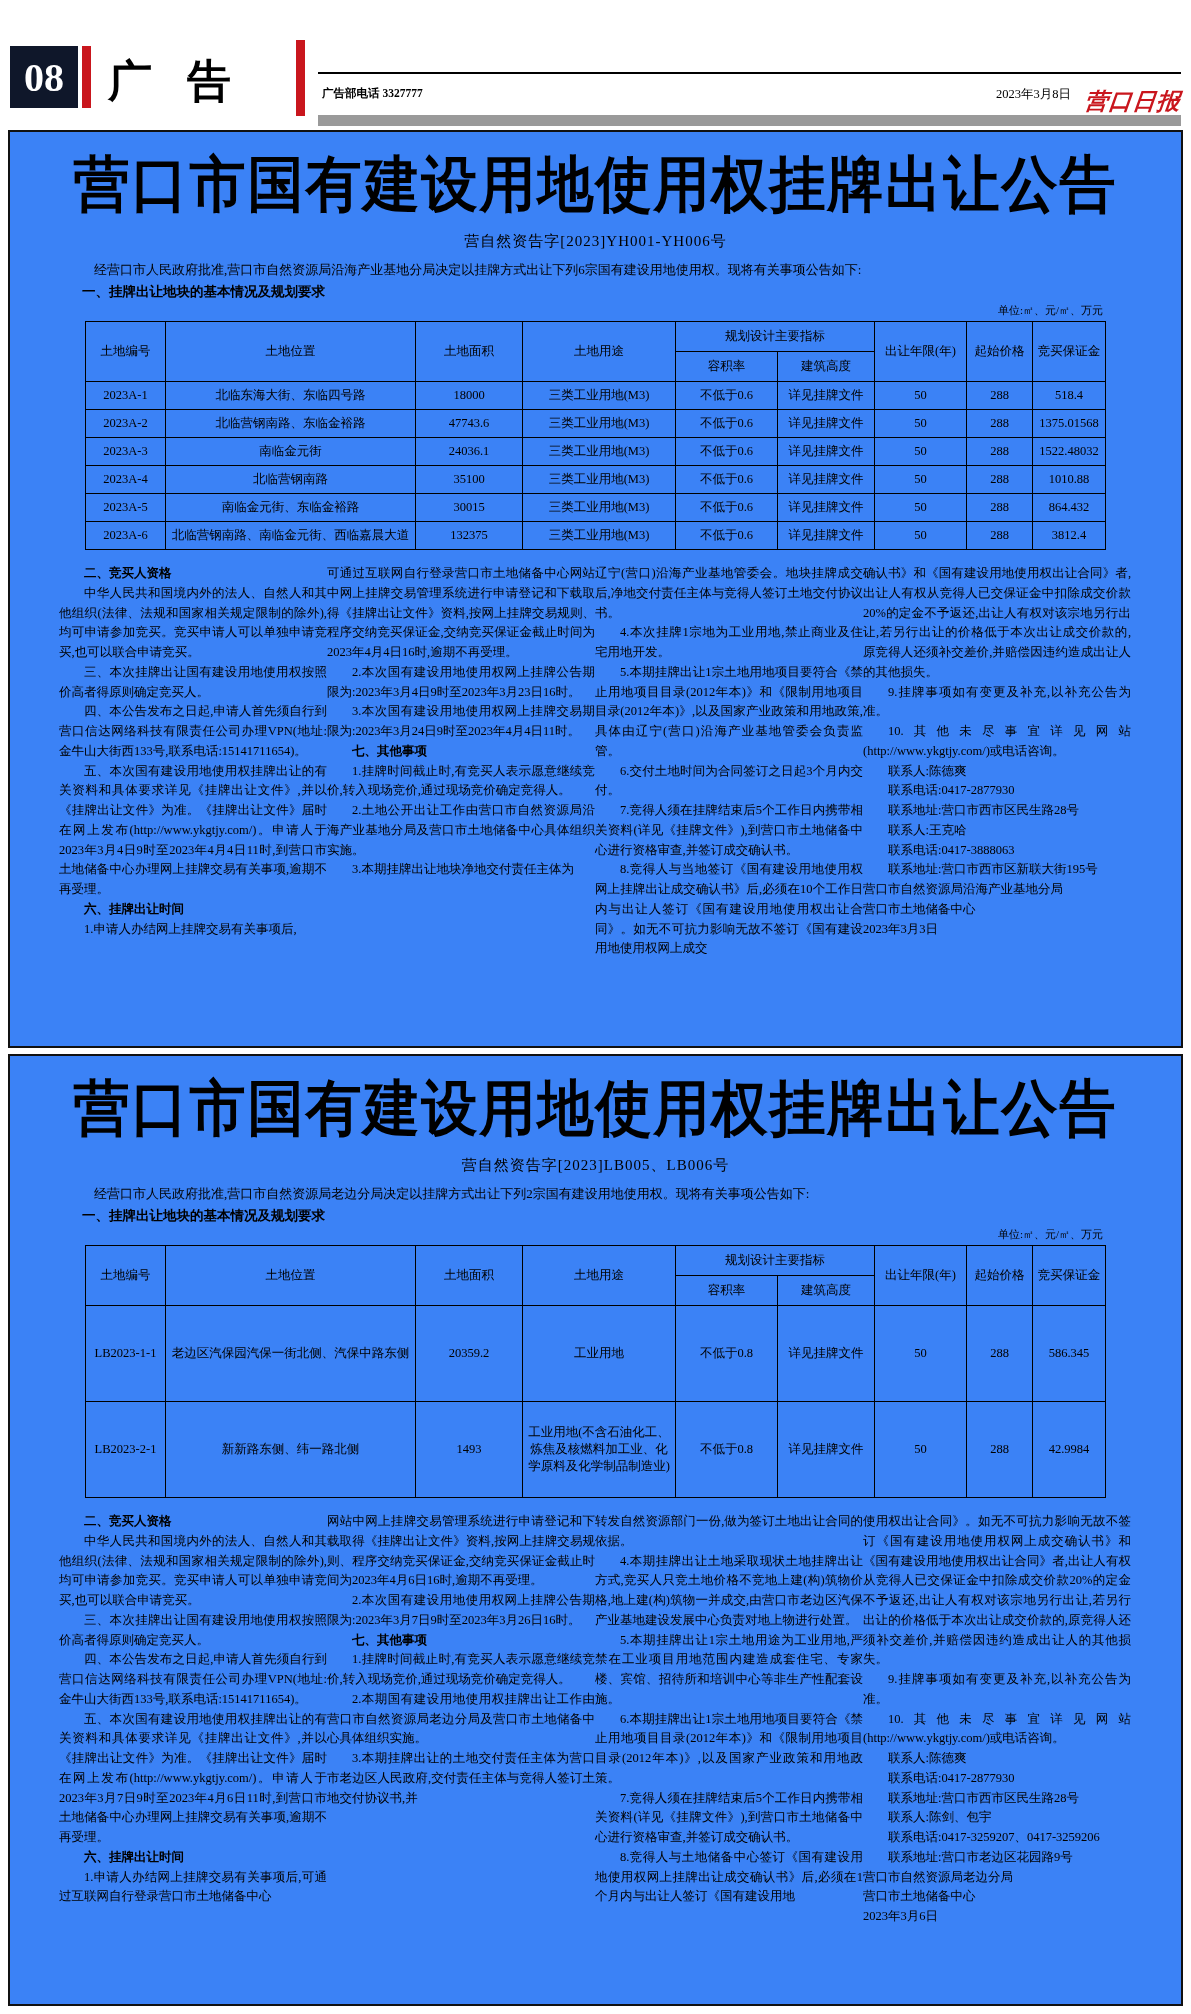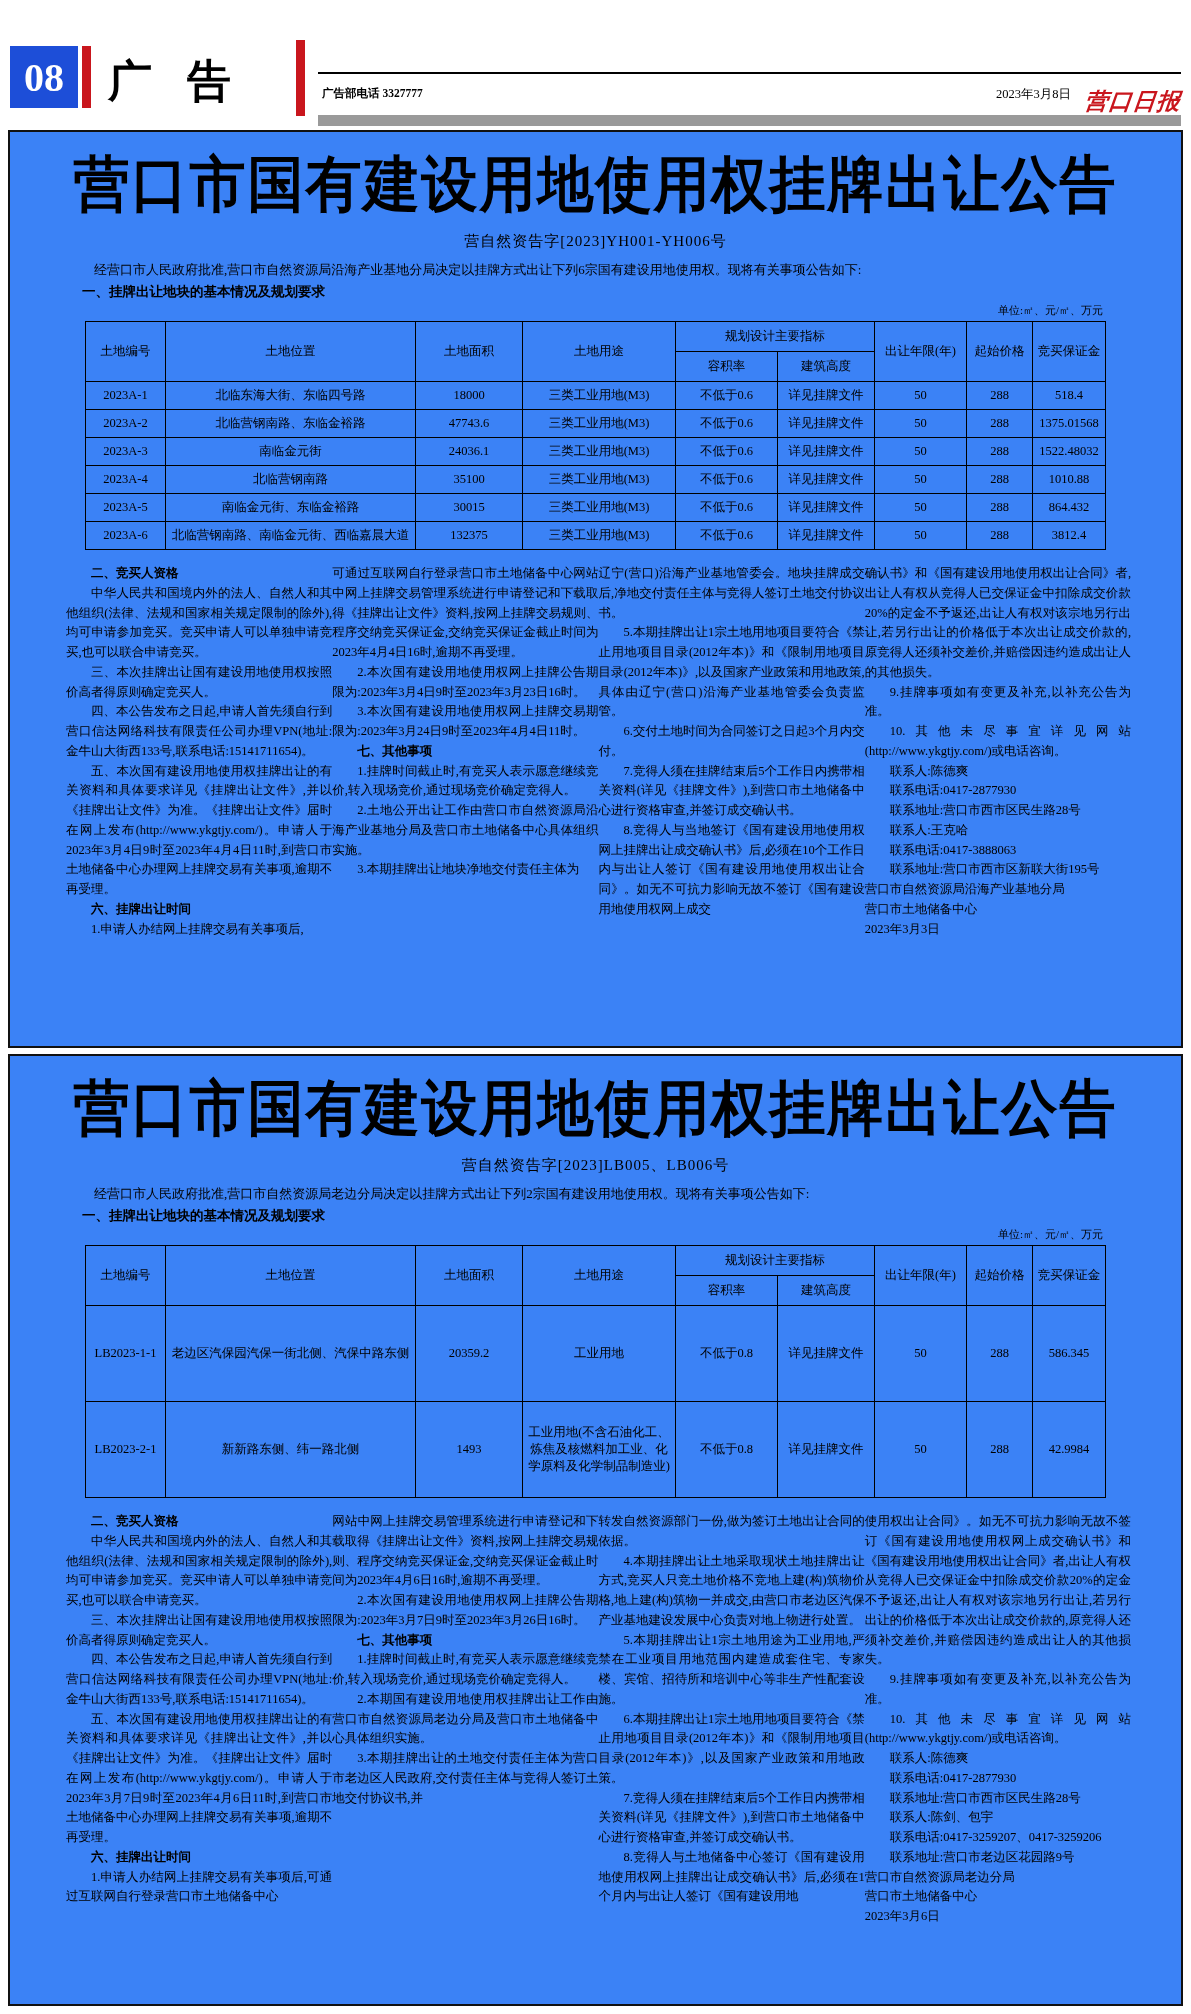--- a/index.html
+++ b/index.html
@@ -6,21 +6,21 @@
   html,body { background:#e9e9e9; }
   .page {
     width:1191px; height:2014px; margin:0 auto; background:#fff;
     padding:42px 8px 8px 8px; position:relative;
     font-family:"Liberation Serif","DejaVu Serif",serif; color:#000;
   }
   
   .masthead { position:relative; height:84px; margin-bottom:4px; }
   .pagenum-box{
     position:absolute; left:2px; top:4px; width:68px; height:62px;
-    background:#1d4ed8; color:#fff; display:flex; align-items:center; justify-content:center;
+    background:#0f172a; color:#fff; display:flex; align-items:center; justify-content:center;
     font-size:40px; font-weight:bold; font-family:"Liberation Serif","DejaVu Serif",serif;
   }
   .red-bar{ position:absolute; background:#c9161d; }
   .red-bar.b1{ left:74px; top:4px; width:9px; height:62px; }
   .red-bar.b2{ left:288px; top:-2px; width:9px; height:76px; }
   .section-title{
     position:absolute; left:100px; top:10px; font-size:44px; font-weight:bold;
     letter-spacing:12px; font-family:"Liberation Serif","DejaVu Serif",serif;
   }
   .mast-right{ position:absolute; left:310px; right:2px; top:0; height:84px; }
@@ -51,21 +51,21 @@
   
   .land-table{
     border-collapse:collapse; width:1020px; margin:3px auto 10px auto;
     table-layout:fixed; font-size:12.5px; text-align:center;
   }
   .land-table th,.land-table td{ border:1.5px solid #000; padding:4px 2px; font-weight:normal; overflow:hidden; }
   .land-table thead tr{ height:30px; }
   .n1 .land-table tbody tr{ height:28px; }
   .n2 .land-table tbody tr{ height:96px; }
   
-  .body-cols{ display:flex; gap:0; padding:4px 50px 0 56px; }
+  .body-cols{ display:flex; gap:0; padding:4px 50px 0 29px;margin-left:20px; }
   .body-cols .col{ flex:1; font-size:12.5px; line-height:1.58; }
   .para{ text-align:justify; }
   .para.p{ text-indent:2em; }
   .para.h{ text-indent:2em; font-weight:bold; }
   .para.cont{ text-indent:0; }
   .para.contact{ text-indent:2em; }
   .para.sign{ text-align:left; padding-right:6px; }
 </style>
 </head>
 <body>
@@ -208,20 +208,21 @@
           <div class="para cont">可通过互联网自行登录营口市土地储备中心网站中网上挂牌交易管理系统进行申请登记和下载取得《挂牌出让文件》资料,按网上挂牌交易规则、程序交纳竞买保证金,交纳竞买保证金截止时间为2023年4月4日16时,逾期不再受理。</div>
           <div class="para p">2.本次国有建设用地使用权网上挂牌公告期限为:2023年3月4日9时至2023年3月23日16时。</div>
           <div class="para p">3.本次国有建设用地使用权网上挂牌交易期限为:2023年3月24日9时至2023年4月4日11时。</div>
           <div class="para h">七、其他事项</div>
           <div class="para p">1.挂牌时间截止时,有竞买人表示愿意继续竞价,转入现场竞价,通过现场竞价确定竞得人。</div>
           <div class="para p">2.土地公开出让工作由营口市自然资源局沿海产业基地分局及营口市土地储备中心具体组织实施。</div>
           <div class="para p">3.本期挂牌出让地块净地交付责任主体为</div>
         </div>
         <div class="col">
           <div class="para cont">辽宁(营口)沿海产业基地管委会。地块挂牌成交后,净地交付责任主体与竞得人签订土地交付协议书。</div>
+          <div class="para p">4.本次挂牌1宗地为工业用地,禁止商业及住宅用地开发。</div>
           <div class="para p">5.本期挂牌出让1宗土地用地项目要符合《禁止用地项目目录(2012年本)》和《限制用地项目目录(2012年本)》,以及国家产业政策和用地政策,具体由辽宁(营口)沿海产业基地管委会负责监管。</div>
           <div class="para p">6.交付土地时间为合同签订之日起3个月内交付。</div>
           <div class="para p">7.竞得人须在挂牌结束后5个工作日内携带相关资料(详见《挂牌文件》),到营口市土地储备中心进行资格审查,并签订成交确认书。</div>
           <div class="para p">8.竞得人与当地签订《国有建设用地使用权网上挂牌出让成交确认书》后,必须在10个工作日内与出让人签订《国有建设用地使用权出让合同》。如无不可抗力影响无故不签订《国有建设用地使用权网上成交</div>
         </div>
         <div class="col">
           <div class="para cont">确认书》和《国有建设用地使用权出让合同》者,出让人有权从竞得人已交保证金中扣除成交价款20%的定金不予返还,出让人有权对该宗地另行出让,若另行出让的价格低于本次出让成交价款的,原竞得人还须补交差价,并赔偿因违约造成出让人的其他损失。</div>
           <div class="para p">9.挂牌事项如有变更及补充,以补充公告为准。</div>
           <div class="para p">10.其他未尽事宜详见网站(http://www.ykgtjy.com/)或电话咨询。</div>
           <div class="para contact">联系人:陈德爽</div>

